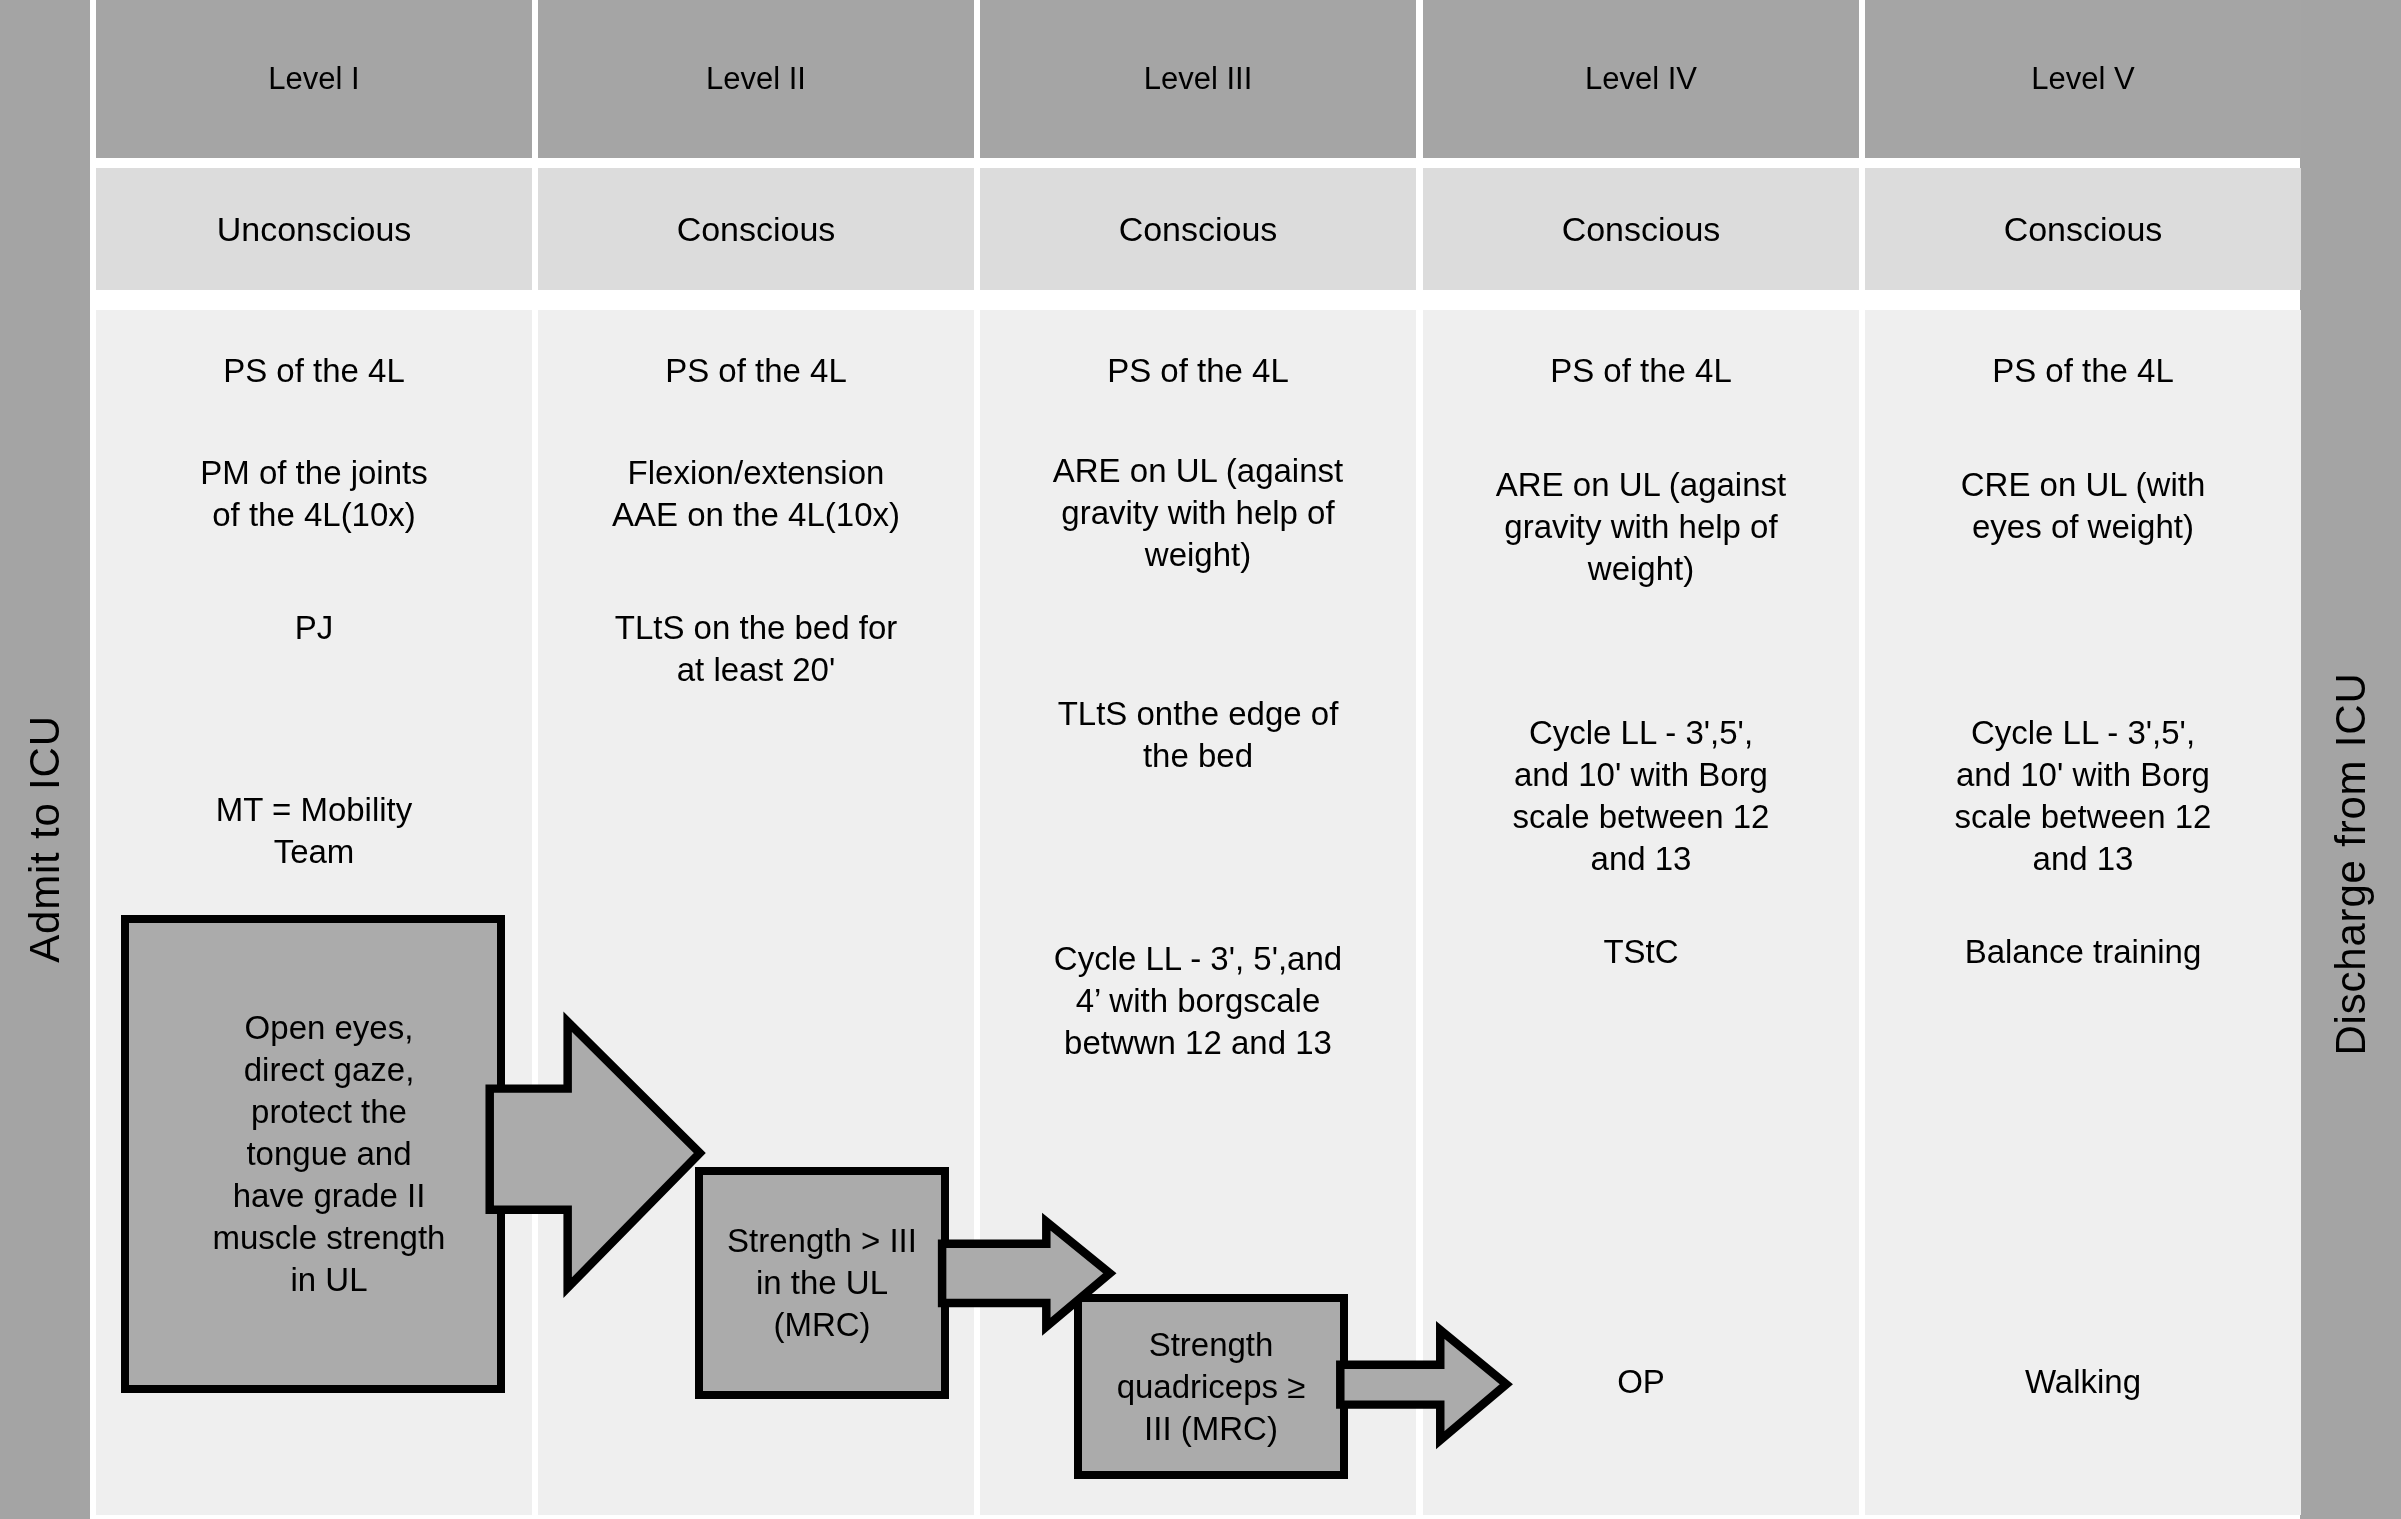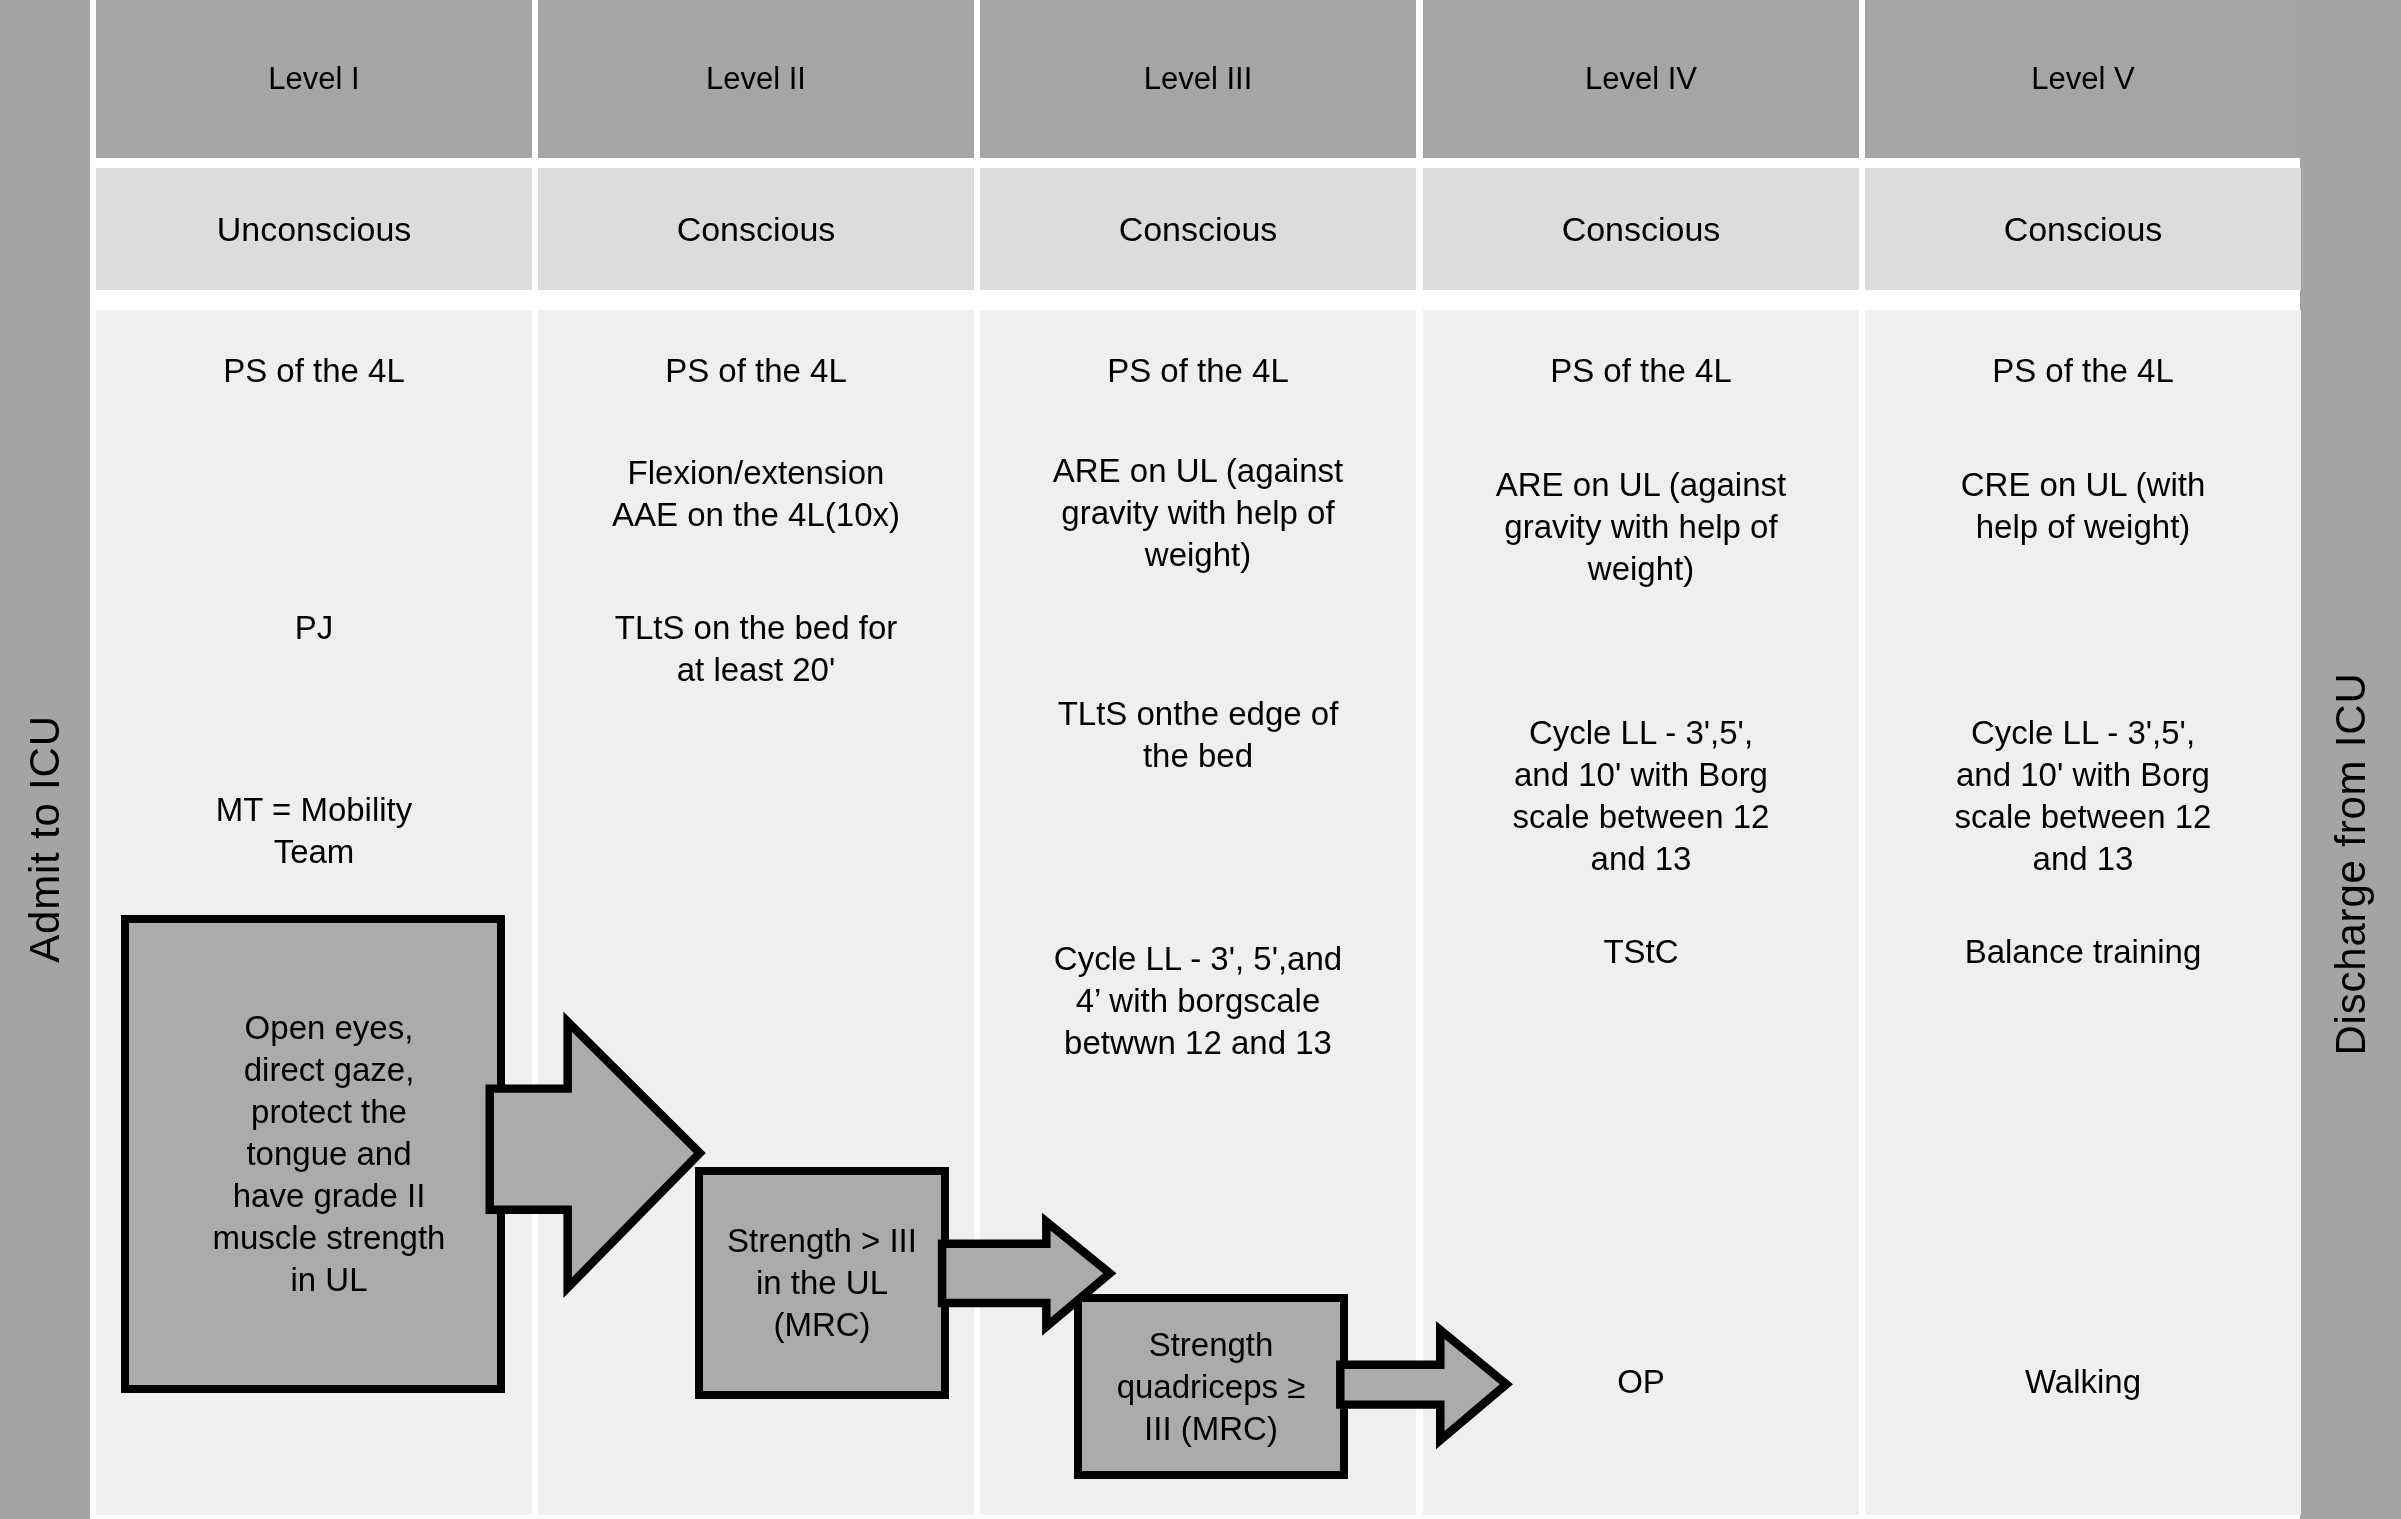--- a/index.html
+++ b/index.html
@@ -60,20 +60,22 @@
   <div class="band hdr c5">Level V</div>
 
   <div class="band state c1">Unconscious</div>
   <div class="band state c2">Conscious</div>
   <div class="band state c3">Conscious</div>
   <div class="band state c4">Conscious</div>
   <div class="band state c5">Conscious</div>
 
   <div class="colbody c1">
     <div class="item" style="top:40px">PS of the 4L</div>
+    <div class="item" style="top:142px">PM of the joints
+of the 4L(10x)</div>
     <div class="item" style="top:297px">PJ</div>
     <div class="item" style="top:479px">MT = Mobility
 Team</div>
   </div>
 
   <div class="colbody c2">
     <div class="item" style="top:40px">PS of the 4L</div>
     <div class="item" style="top:142px">Flexion/extension
 AAE on the 4L(10x)</div>
     <div class="item" style="top:297px">TLtS on the bed for
@@ -101,21 +103,21 @@
 and 10' with Borg
 scale between 12
 and 13</div>
     <div class="item" style="top:621px">TStC</div>
     <div class="item" style="top:1051px">OP</div>
   </div>
 
   <div class="colbody c5">
     <div class="item" style="top:40px">PS of the 4L</div>
     <div class="item" style="top:154px">CRE on UL (with
-help of weight)</div>
+eyes of weight)</div>
     <div class="item" style="top:402px">Cycle LL - 3',5',
 and 10' with Borg
 scale between 12
 and 13</div>
     <div class="item" style="top:621px">Balance training</div>
     <div class="item" style="top:1051px">Walking</div>
   </div>
 
   <div class="critbox" id="box1">Open eyes,
 direct gaze,

